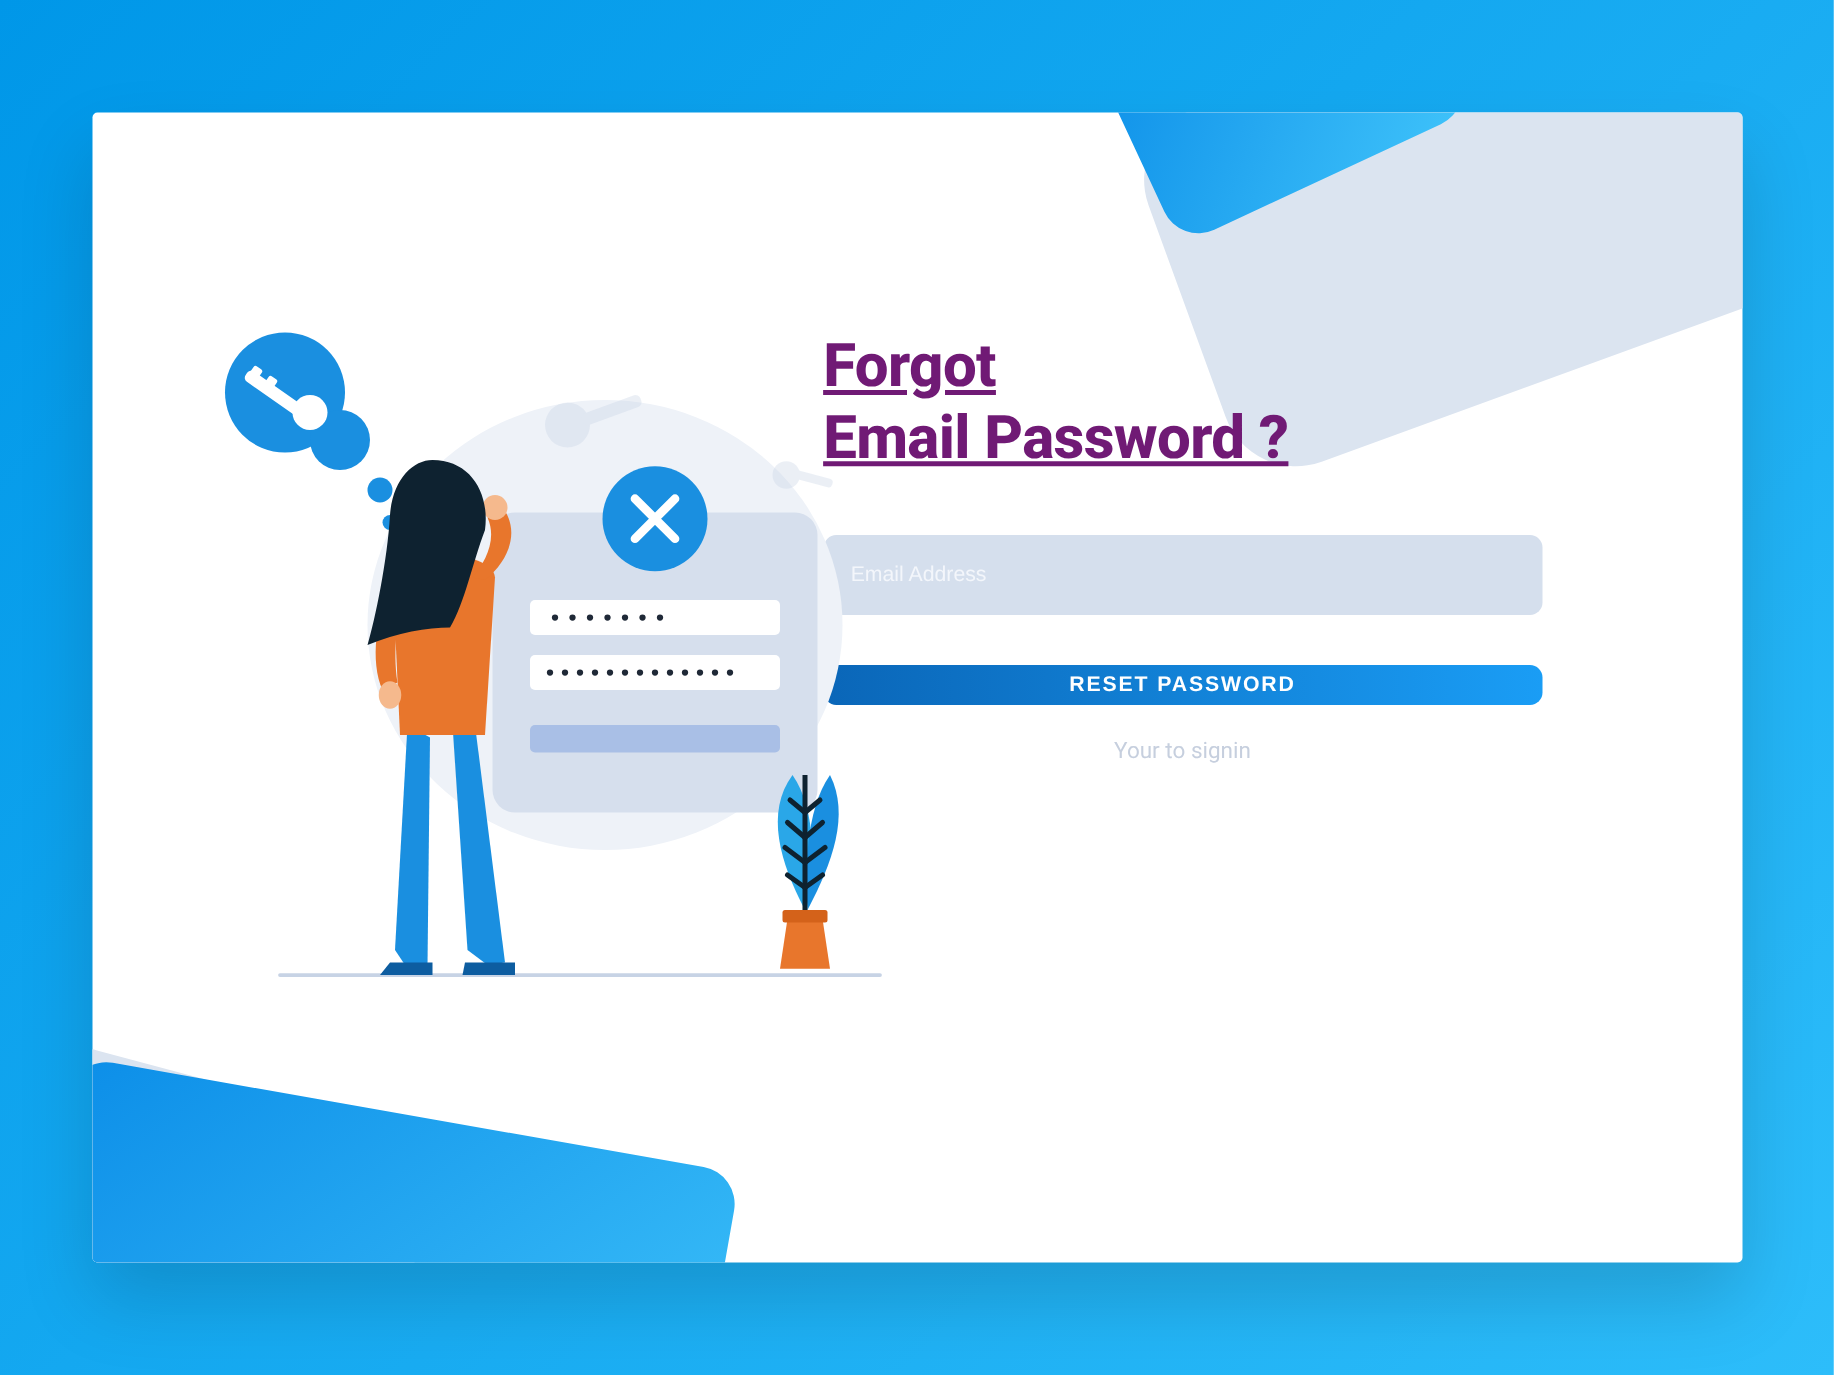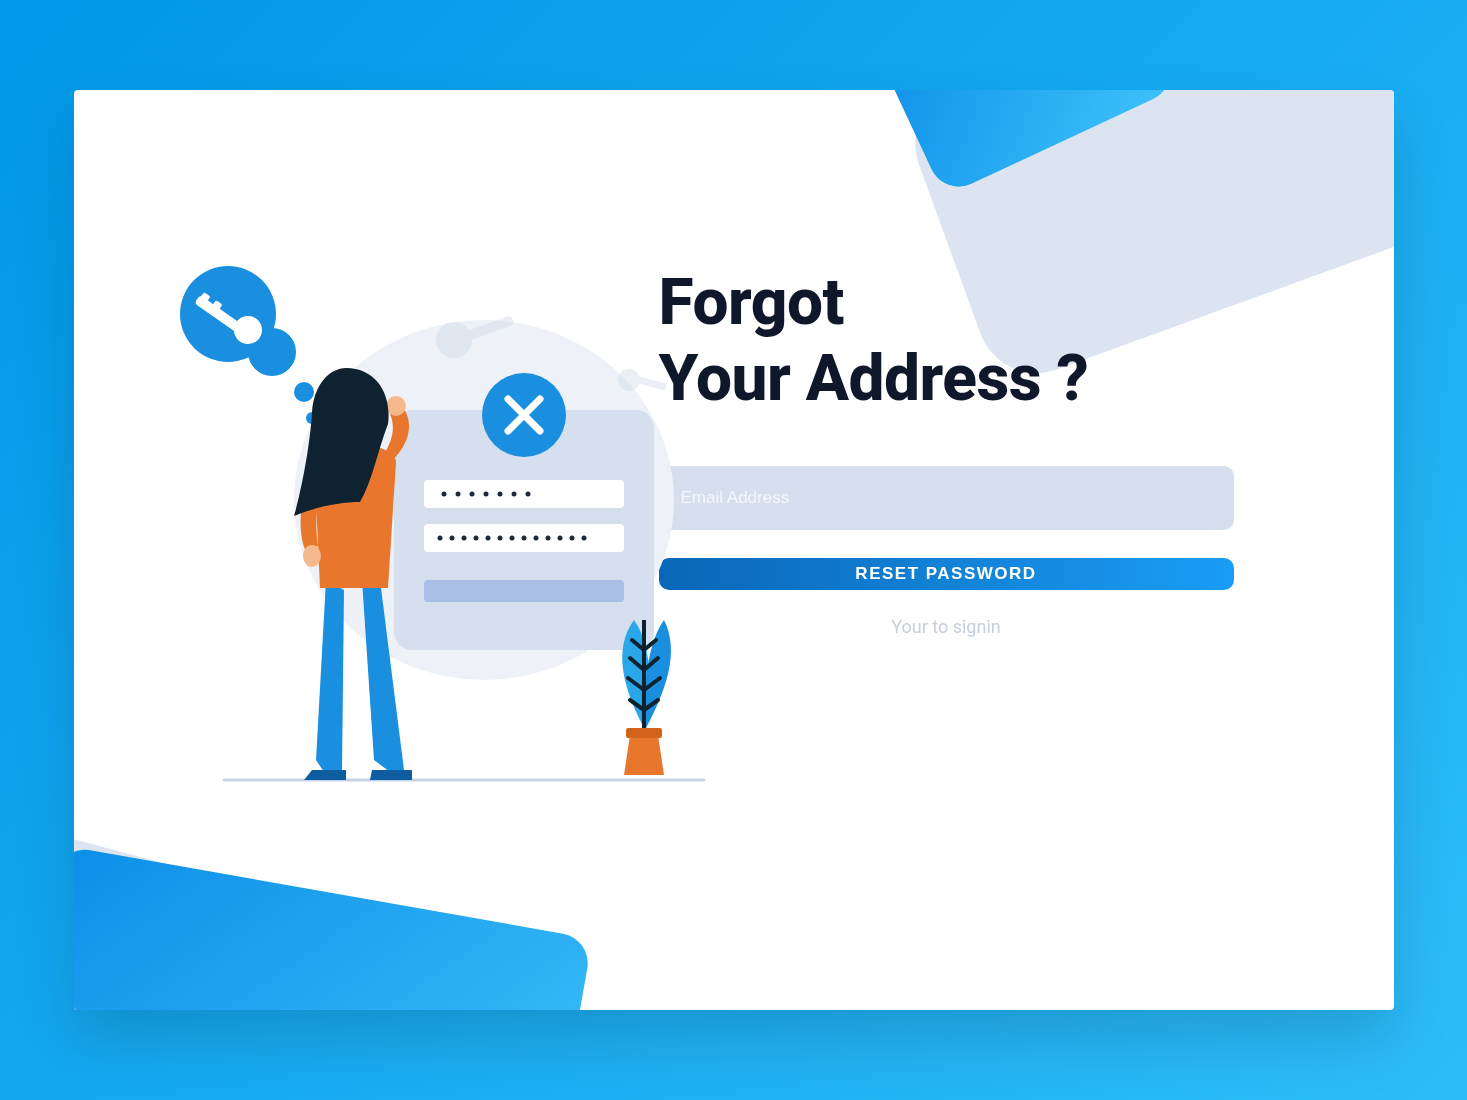--- a/index.html
+++ b/index.html
@@ -77,37 +77,38 @@
       flex: 1;
       position: relative;
     }
     .right {
       flex: 1;
       padding-top: 175px;
       padding-right: 160px;
       padding-left: 10px;
     }
     .heading {
-      font-size: 64px;
+      font-size: 48px;
       font-weight: 800;
-      color: #0f172a;
+      color: #701a75;
       line-height: 1.18;
       margin-bottom: 50px;
       letter-spacing: -0.5px;
+      text-decoration: underline;
     }
     .email-input {
       width: 100%;
       height: 64px;
       background: #d5dfed;
       border: none;
       border-radius: 10px;
       padding: 0 22px;
       font-size: 17px;
       color: #1f2937;
-      margin-bottom: 28px;
+      margin-bottom: 40px;
       outline: none;
     }
     .email-input::placeholder {
       color: #f3f6fb;
       font-weight: 500;
     }
     .reset-button {
       width: 100%;
       height: 32px;
       background: linear-gradient(90deg, #0a66b8 0%, #1a9df5 100%);
@@ -241,20 +242,20 @@
           <ellipse cx="232" cy="226" rx="10" ry="10" fill="#f5b98d"></ellipse>
 
           <path d="M182 188 C166 188 150 204 148 232 C146 268 136 316 130 336 C154 326 178 322 196 322 C208 302 214 270 224 244 C228 214 212 188 182 188 Z" fill="#0e2230"></path>
         </g>
       </svg>
     </div>
 
     <div class="right">
       <h1 class="heading">
         <span>Forgot</span><br>
-        <span>Your Address ?</span>
+        <span>Email Password ?</span>
       </h1>
       <input type="email" class="email-input" placeholder="Email Address" style="">
       <button class="reset-button">RESET PASSWORD</button>
       <a class="back-link">Your to signin</a>
     </div>
   </div>
 </div>
 
 </body></html>

